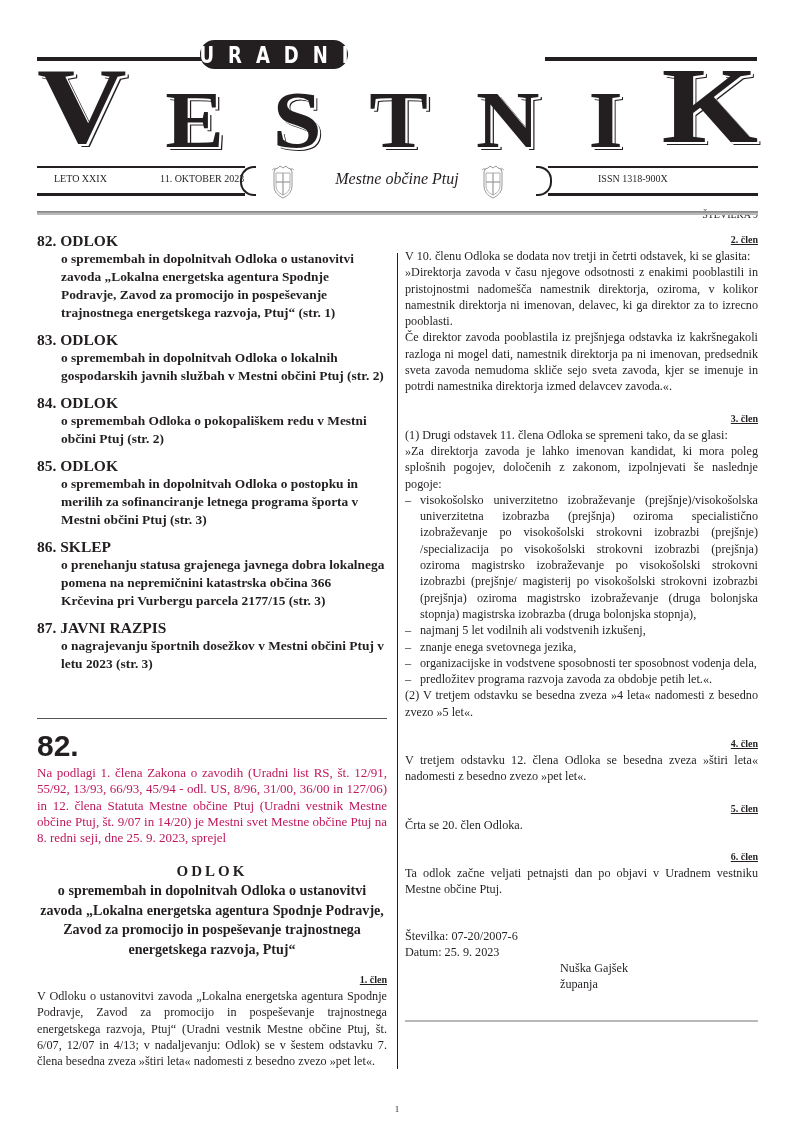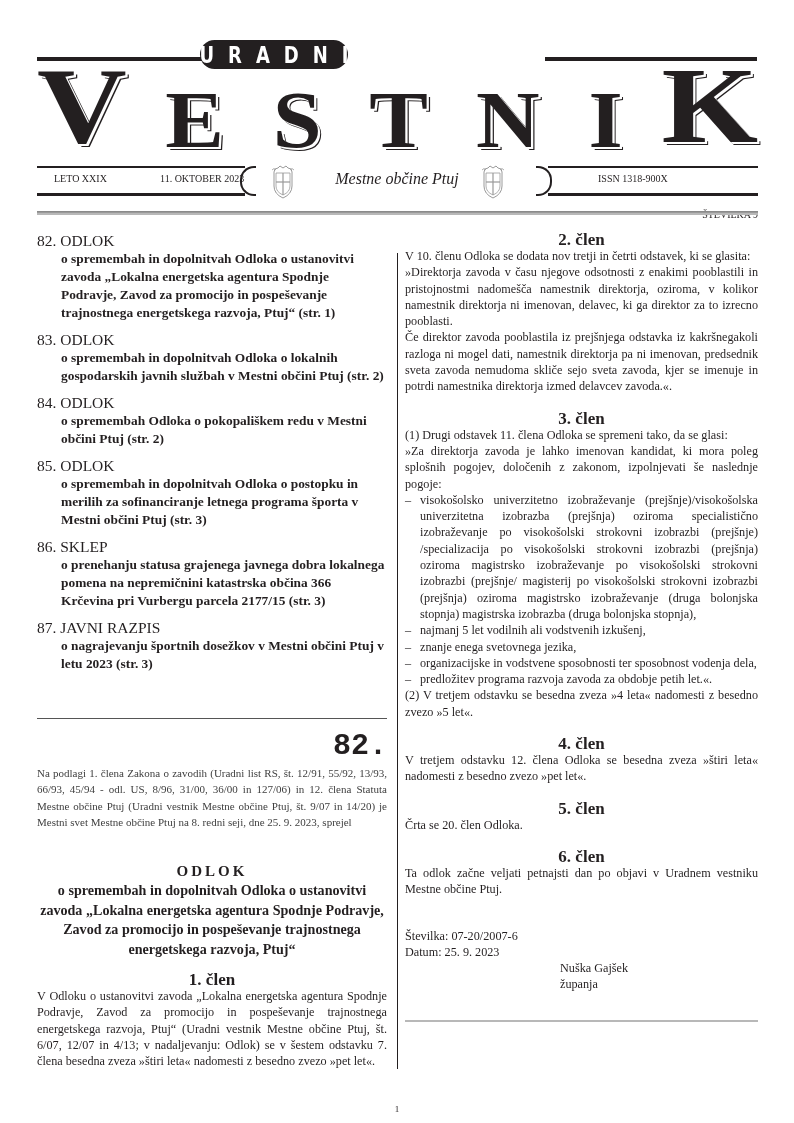--- a/index.html
+++ b/index.html
@@ -72,46 +72,46 @@
 
   
   .col { position: absolute; }
   .col-left { left: 37px; top: 232px; width: 350px; }
   .col-right { left: 405px; top: 232px; width: 353px; }
   .col-divider { position: absolute; left: 397px; top: 253px; width: 1px; height: 816px; background: #231f20; }
 
   
   .toc-item { margin-bottom: 9px; }
   .toc-num {
-    font-size: 15.5px; font-weight: normal; line-height: 18px; color: #231f20;
+    font-size: 15.5px; font-weight: bold; line-height: 18px; color: #231f20;
   }
   .toc-desc {
     padding-left: 24px; font-size: 13.4px; font-weight: bold; line-height: 18px; color: #231f20;
   }
   .toc-rule { position: absolute; left: 37px; top: 718px; width: 350px; height: 1px; background: #555; }
 
   .act-number {
-    position: absolute; left: 37px; top: 729px; width: 350px; text-align: right;
-    font-family: Liberation Mono, monospace; font-weight: bold; font-size: 30px;
+    position: absolute; left: 37px; top: 729px; width: 350px; text-align: left;
+    font-family: Liberation Sans, sans-serif; font-weight: bold; font-size: 30px;
     line-height: 34px; color: #231f20;
   }
   .preamble {
     position: absolute; left: 37px; top: 765px; width: 350px;
-    font-size: 11px; line-height: 16.3px; text-align: justify; color: #404040;
+    font-size: 13px; line-height: 16.3px; text-align: justify; color: #be185d;
   }
   .odlok-title {
     position: absolute; left: 37px; top: 862px; width: 350px; text-align: center;
     font-size: 15px; font-weight: bold; letter-spacing: 3px; line-height: 18px;
   }
   .odlok-subtitle {
     position: absolute; left: 37px; top: 881px; width: 350px; text-align: center;
     font-size: 14.1px; font-weight: bold; line-height: 19.5px;
   }
   .clen-heading {
-    text-align: center; font-size: 17px; font-weight: bold; line-height: 16px;
+    text-align: right; font-size: 10px; font-weight: bold; line-height: 16px; text-decoration: underline;
   }
   .body-text {
     font-size: 12.2px; line-height: 16.3px; text-align: justify;
   }
   .left-clen1 { position: absolute; left: 37px; top: 972px; width: 350px; }
 
   
   .r-section { margin-bottom: 16px; }
   .r-section.tight { margin-bottom: 28px; }
   .list { list-style: none; }

